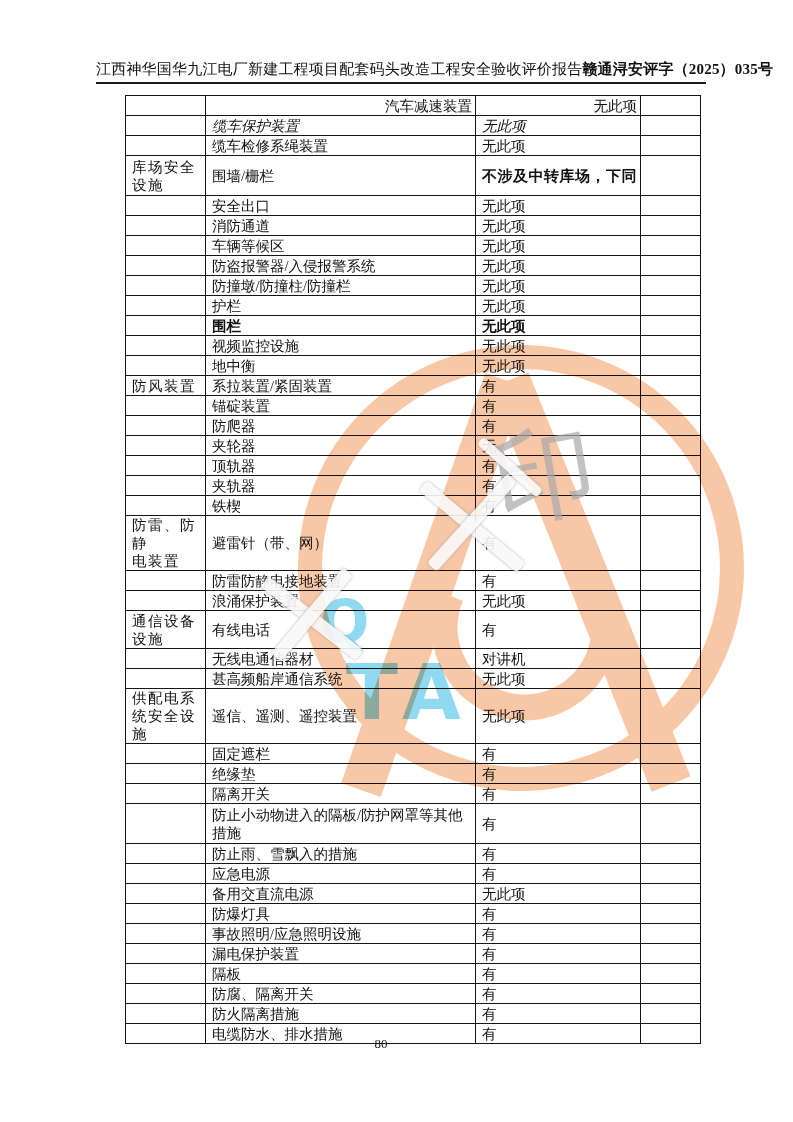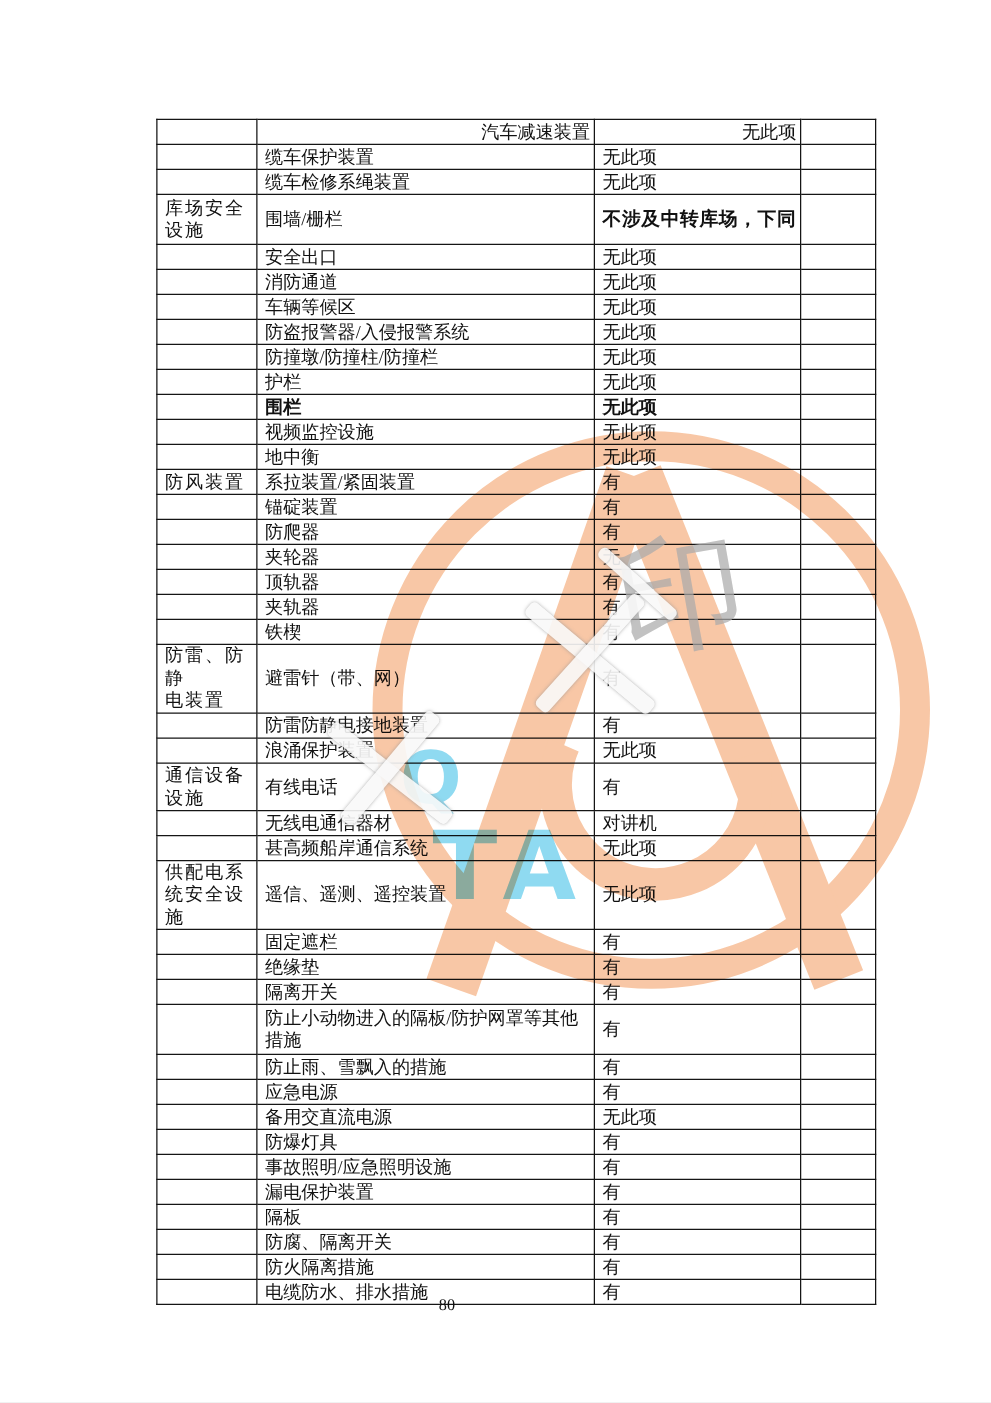--- a/index.html
+++ b/index.html
@@ -11,21 +11,21 @@
   .hdr .left{letter-spacing:.2px;}
   .hdr .right{font-weight:bold;letter-spacing:.2px;}
   
   table.chk{position:absolute;left:125px;top:95px;width:575px;border-collapse:collapse;table-layout:fixed;}
   table.chk td{border:1px solid #151515;font-size:14.5px;line-height:18px;vertical-align:middle;
                padding:0 3px 0 6px;overflow:hidden;}
   table.chk{border:1.5px solid #151515;}
   td[data-name="category-cell"]{padding:0 3px;letter-spacing:1.5px;white-space:pre-line;line-height:19px;}
   td[data-name="status-cell"].bold{font-weight:bold;font-size:15px;letter-spacing:.5px;}
   
-  .pageno{position:absolute;left:351px;top:1036px;width:60px;font-size:13px;}
+  .pageno{position:absolute;left:351px;top:1036px;width:60px;text-align:center;font-size:13px;}
   
   .wm{position:absolute;pointer-events:none;}
   .wm-company{left:122px;top:534px;font-size:45px;letter-spacing:0px;white-space:nowrap;
               color:#9e9e9e;opacity:.42;mix-blend-mode:multiply;z-index:4;}
   .wm-logo{left:283px;top:328px;width:478px;height:478px;opacity:.45;mix-blend-mode:multiply;z-index:5;}
   .wm-blue{font-family:"DejaVu Sans","Liberation Sans",sans-serif;font-weight:bold;color:#49c3e8;
            opacity:.62;mix-blend-mode:multiply;z-index:3;}
   .wm-blue.l1{left:320px;top:588px;font-size:58px;}
   .wm-blue.l2{left:346px;top:648px;font-size:76px;letter-spacing:10px;}
   .wm-stamp{z-index:6;color:#ababab;opacity:.72;font-size:102px;font-family:"DejaVu Serif",serif;
@@ -35,36 +35,40 @@
   .s1b{left:412px;top:516px;width:120px;height:13px;transform:rotate(-48deg);}
   .s2a{left:252px;top:612px;width:120px;height:13px;transform:rotate(38deg);}
   .s2b{left:256px;top:608px;width:112px;height:13px;transform:rotate(-50deg);}
   .s3a{left:470px;top:462px;width:80px;height:10px;transform:rotate(42deg);}
 </style>
 </head>
 <body>
 
 <div class="page" data-name="document-page">
 
+  <div class="hdr" data-name="page-header">
+    <span class="left" data-name="report-title">江西神华国华九江电厂新建工程项目配套码头改造工程安全验收评价报告</span>
+    <span class="right" data-name="doc-number">赣通浔安评字（2025）035号</span>
+  </div>
 
   <table class="chk" data-name="safety-checklist-table">
     <colgroup>
       <col style="width:80px">
         <col style="width:270px">
         <col style="width:165px">
         <col style="width:60px">
     </colgroup>
     <tbody data-name="checklist-body">
         <tr data-name="table-row" style="height: 20px; text-align: right;">
           <td data-name="category-cell"></td>
           <td data-name="item-cell">汽车减速装置</td>
           <td data-name="status-cell">无此项</td>
           <td data-name="empty-cell"></td>
         </tr>
-        <tr data-name="table-row" style="height: 20px;">
+        <tr data-name="table-row" style="height: 20px; font-style: italic;">
           <td data-name="category-cell"></td>
           <td data-name="item-cell">缆车保护装置</td>
           <td data-name="status-cell">无此项</td>
           <td data-name="empty-cell"></td>
         </tr>
         <tr data-name="table-row" style="height: 20px;">
           <td data-name="category-cell"></td>
           <td data-name="item-cell">缆车检修系绳装置</td>
           <td data-name="status-cell">无此项</td>
           <td data-name="empty-cell"></td>

